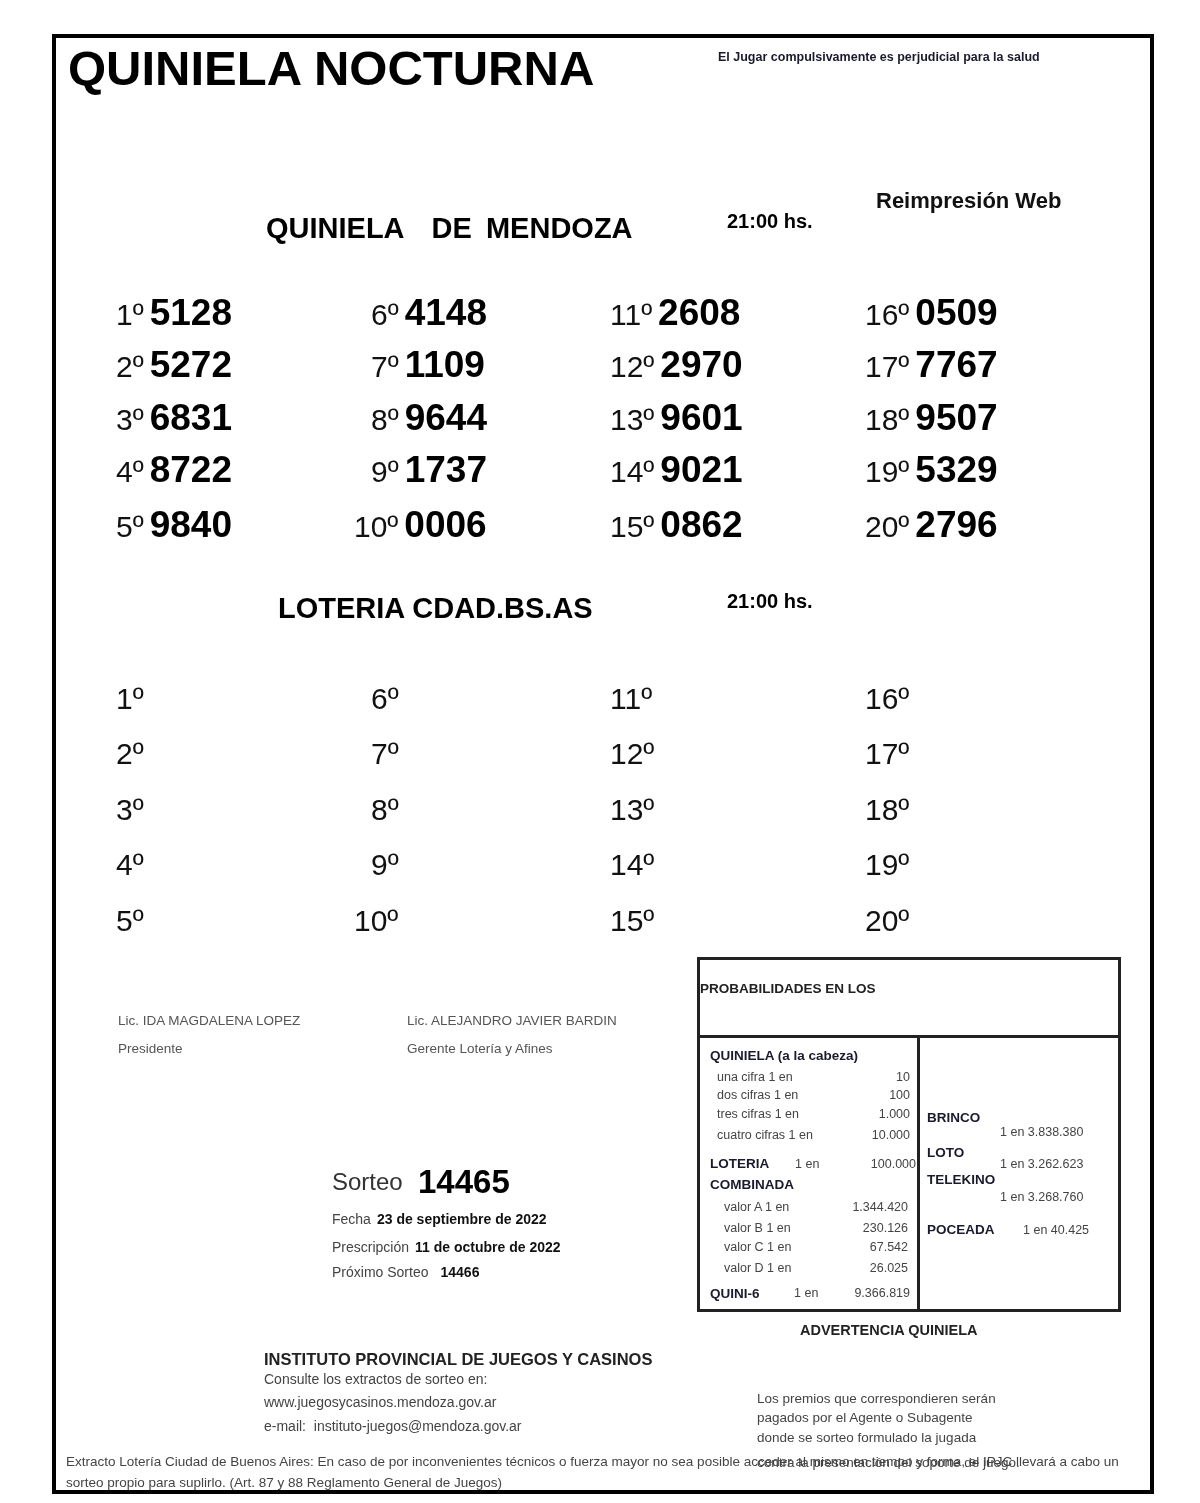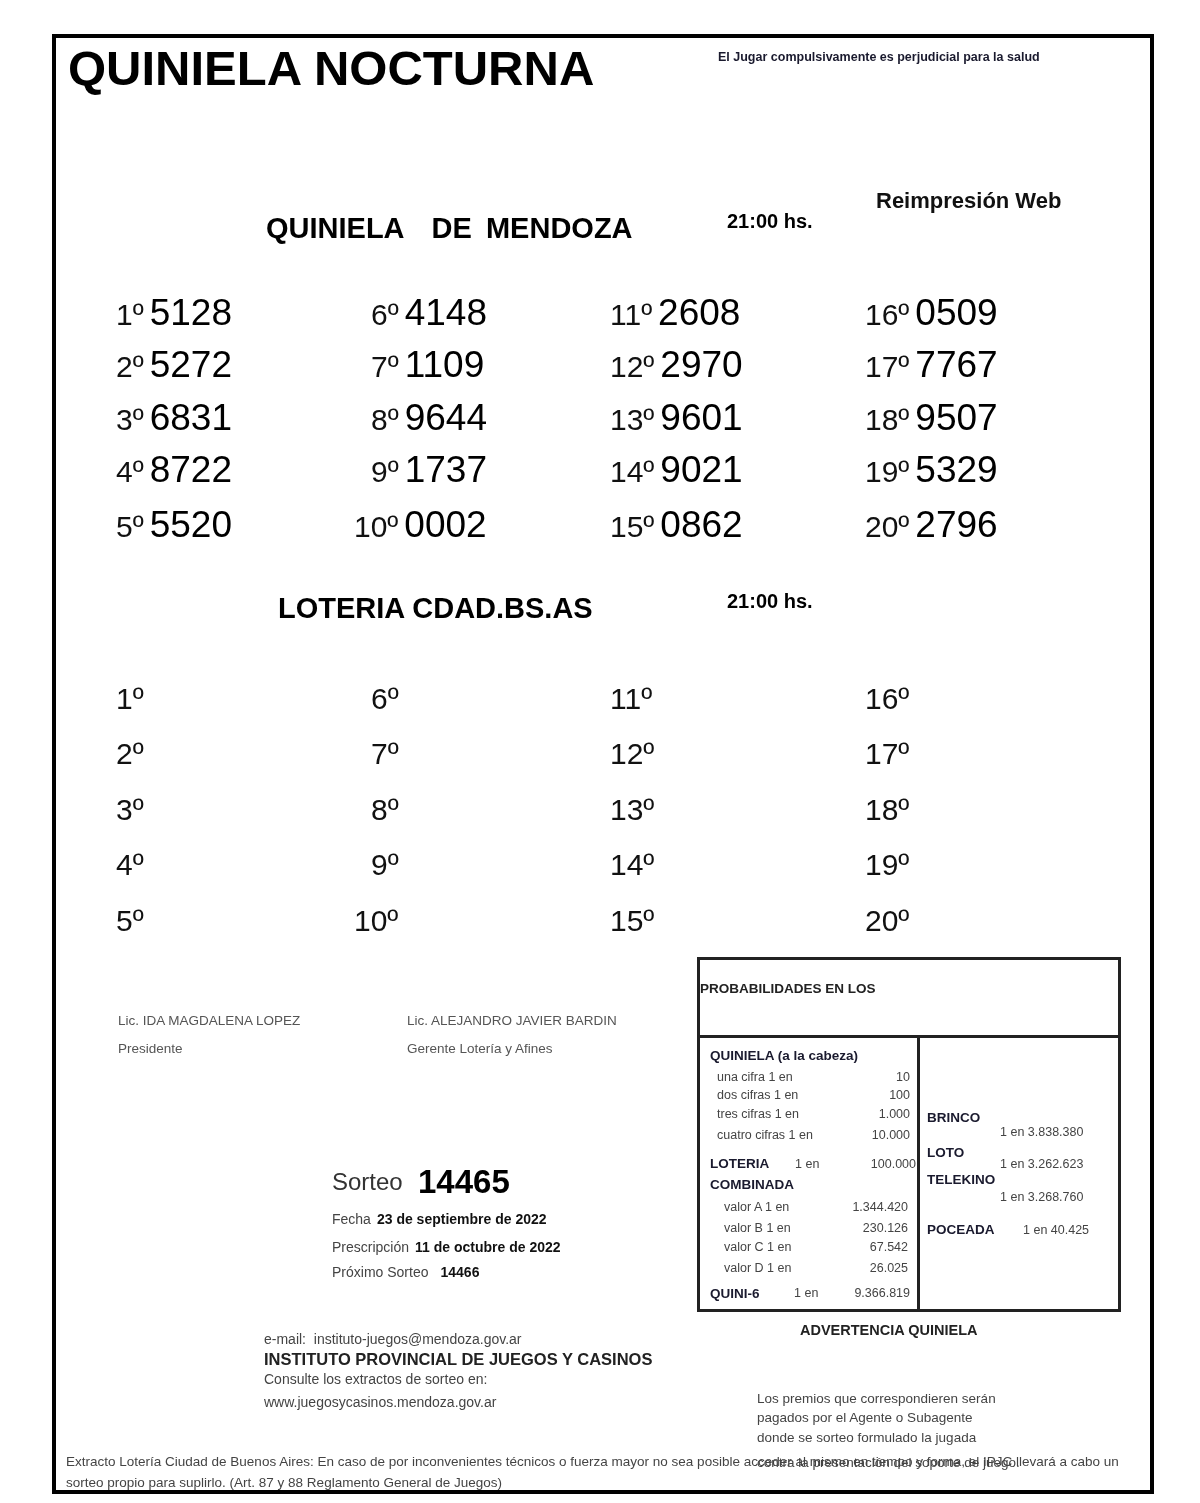--- a/index.html
+++ b/index.html
@@ -14,21 +14,21 @@
   .sec-title { font-size:29px; font-weight:bold; }
   .sec-time { font-size:20px; font-weight:bold; }
   #q-title { left:266px; top:212px; word-spacing:6px; }
   #q-time { left:727px; top:210px; }
   #l-title { left:278px; top:592px; }
   #l-time { left:727px; top:590px; }
 
   .grid { position:absolute; left:0; top:0; }
   .cell { position:absolute; white-space:nowrap; }
   .ord { font-size:30px; font-weight:normal; color:#111; display:inline-block; text-align:right; }
-  .num { font-size:37px; font-weight:normal; margin-left:6px; }
+  .num { font-size:37px; font-weight:bold; margin-left:6px; }
   .lcell .ord { font-size:30px; }
 
   .sig { font-size:13.5px; color:#555; }
   #sig1-name { left:118px; top:1013px; }
   #sig1-role { left:118px; top:1041px; }
   #sig2-name { left:407px; top:1013px; }
   #sig2-role { left:407px; top:1041px; }
 
   #sorteo-label { left:332px; top:1168px; font-size:24px; color:#333; }
   #sorteo-num { left:418px; top:1163px; font-size:33px; font-weight:bold; }
@@ -45,21 +45,21 @@
                text-align:left; font-size:13.5px; font-weight:bold; color:#222; line-height:21px; padding-top:18px; }
   #prob-div { position:absolute; left:217px; top:78px; width:3px; height:274px; background:#222; }
   .p { position:absolute; font-size:12.5px; color:#444; white-space:nowrap; }
   .pb { font-weight:bold; color:#1a1a2e; font-size:13.5px; }
   .pr { text-align:right; }
 
   #inst-title { left:264px; top:1350px; font-size:16.5px; font-weight:bold; color:#222; }
   .inst-line { font-size:14px; color:#444; }
   #inst-consult { left:264px; top:1371px; }
   #inst-web { left:264px; top:1394px; }
-  #inst-mail { left:264px; top:1331px; }
+  #inst-mail { left:264px; top:1418px; }
 
   #adv-title { left:800px; top:1322px; font-size:14.5px; font-weight:bold; color:#222; }
   .adv-line { font-size:13.5px; color:#444; left:757px;margin-top:44px; }
   #adv1 { top:1347px; } #adv2 { top:1366px; } #adv3 { top:1386px; } #adv4 { top:1411px; }
 
   #footnote { left:66px; top:1451px; width:1080px; font-size:13.5px; color:#444; line-height:21px; }
 </style>
 </head>
 <body>
 
@@ -71,27 +71,27 @@
 
 <div id="q-title" class="abs sec-title" style="white-space:pre;">QUINIELA  DE MENDOZA</div>
 <div id="q-time" class="abs sec-time">21:00 hs.</div>
 
 <div class="grid">
 
   <div class="cell" style="left:116px;top:292px;"><span class="ord">1º</span><span class="num">5128</span></div>
   <div class="cell" style="left:116px;top:344px;"><span class="ord">2º</span><span class="num">5272</span></div>
   <div class="cell" style="left:116px;top:397px;"><span class="ord">3º</span><span class="num">6831</span></div>
   <div class="cell" style="left:116px;top:449px;"><span class="ord">4º</span><span class="num">8722</span></div>
-  <div class="cell" style="left:116px;top:504px;"><span class="ord">5º</span><span class="num">5520</span></div>
+  <div class="cell" style="left:116px;top:504px;"><span class="ord">5º</span><span class="num">9840</span></div>
 
   <div class="cell" style="left:371px;top:292px;"><span class="ord">6º</span><span class="num">4148</span></div>
   <div class="cell" style="left:371px;top:344px;"><span class="ord">7º</span><span class="num">1109</span></div>
   <div class="cell" style="left:371px;top:397px;"><span class="ord">8º</span><span class="num">9644</span></div>
   <div class="cell" style="left:371px;top:449px;"><span class="ord">9º</span><span class="num">1737</span></div>
-  <div class="cell" style="left:354px;top:504px;"><span class="ord">10º</span><span class="num">0002</span></div>
+  <div class="cell" style="left:354px;top:504px;"><span class="ord">10º</span><span class="num">0006</span></div>
 
   <div class="cell" style="left:610px;top:292px;"><span class="ord">11º</span><span class="num">2608</span></div>
   <div class="cell" style="left:610px;top:344px;"><span class="ord">12º</span><span class="num">2970</span></div>
   <div class="cell" style="left:610px;top:397px;"><span class="ord">13º</span><span class="num">9601</span></div>
   <div class="cell" style="left:610px;top:449px;"><span class="ord">14º</span><span class="num">9021</span></div>
   <div class="cell" style="left:610px;top:504px;"><span class="ord">15º</span><span class="num">0862</span></div>
 
   <div class="cell" style="left:865px;top:292px;"><span class="ord">16º</span><span class="num">0509</span></div>
   <div class="cell" style="left:865px;top:344px;"><span class="ord">17º</span><span class="num">7767</span></div>
   <div class="cell" style="left:865px;top:397px;"><span class="ord">18º</span><span class="num">9507</span></div>

